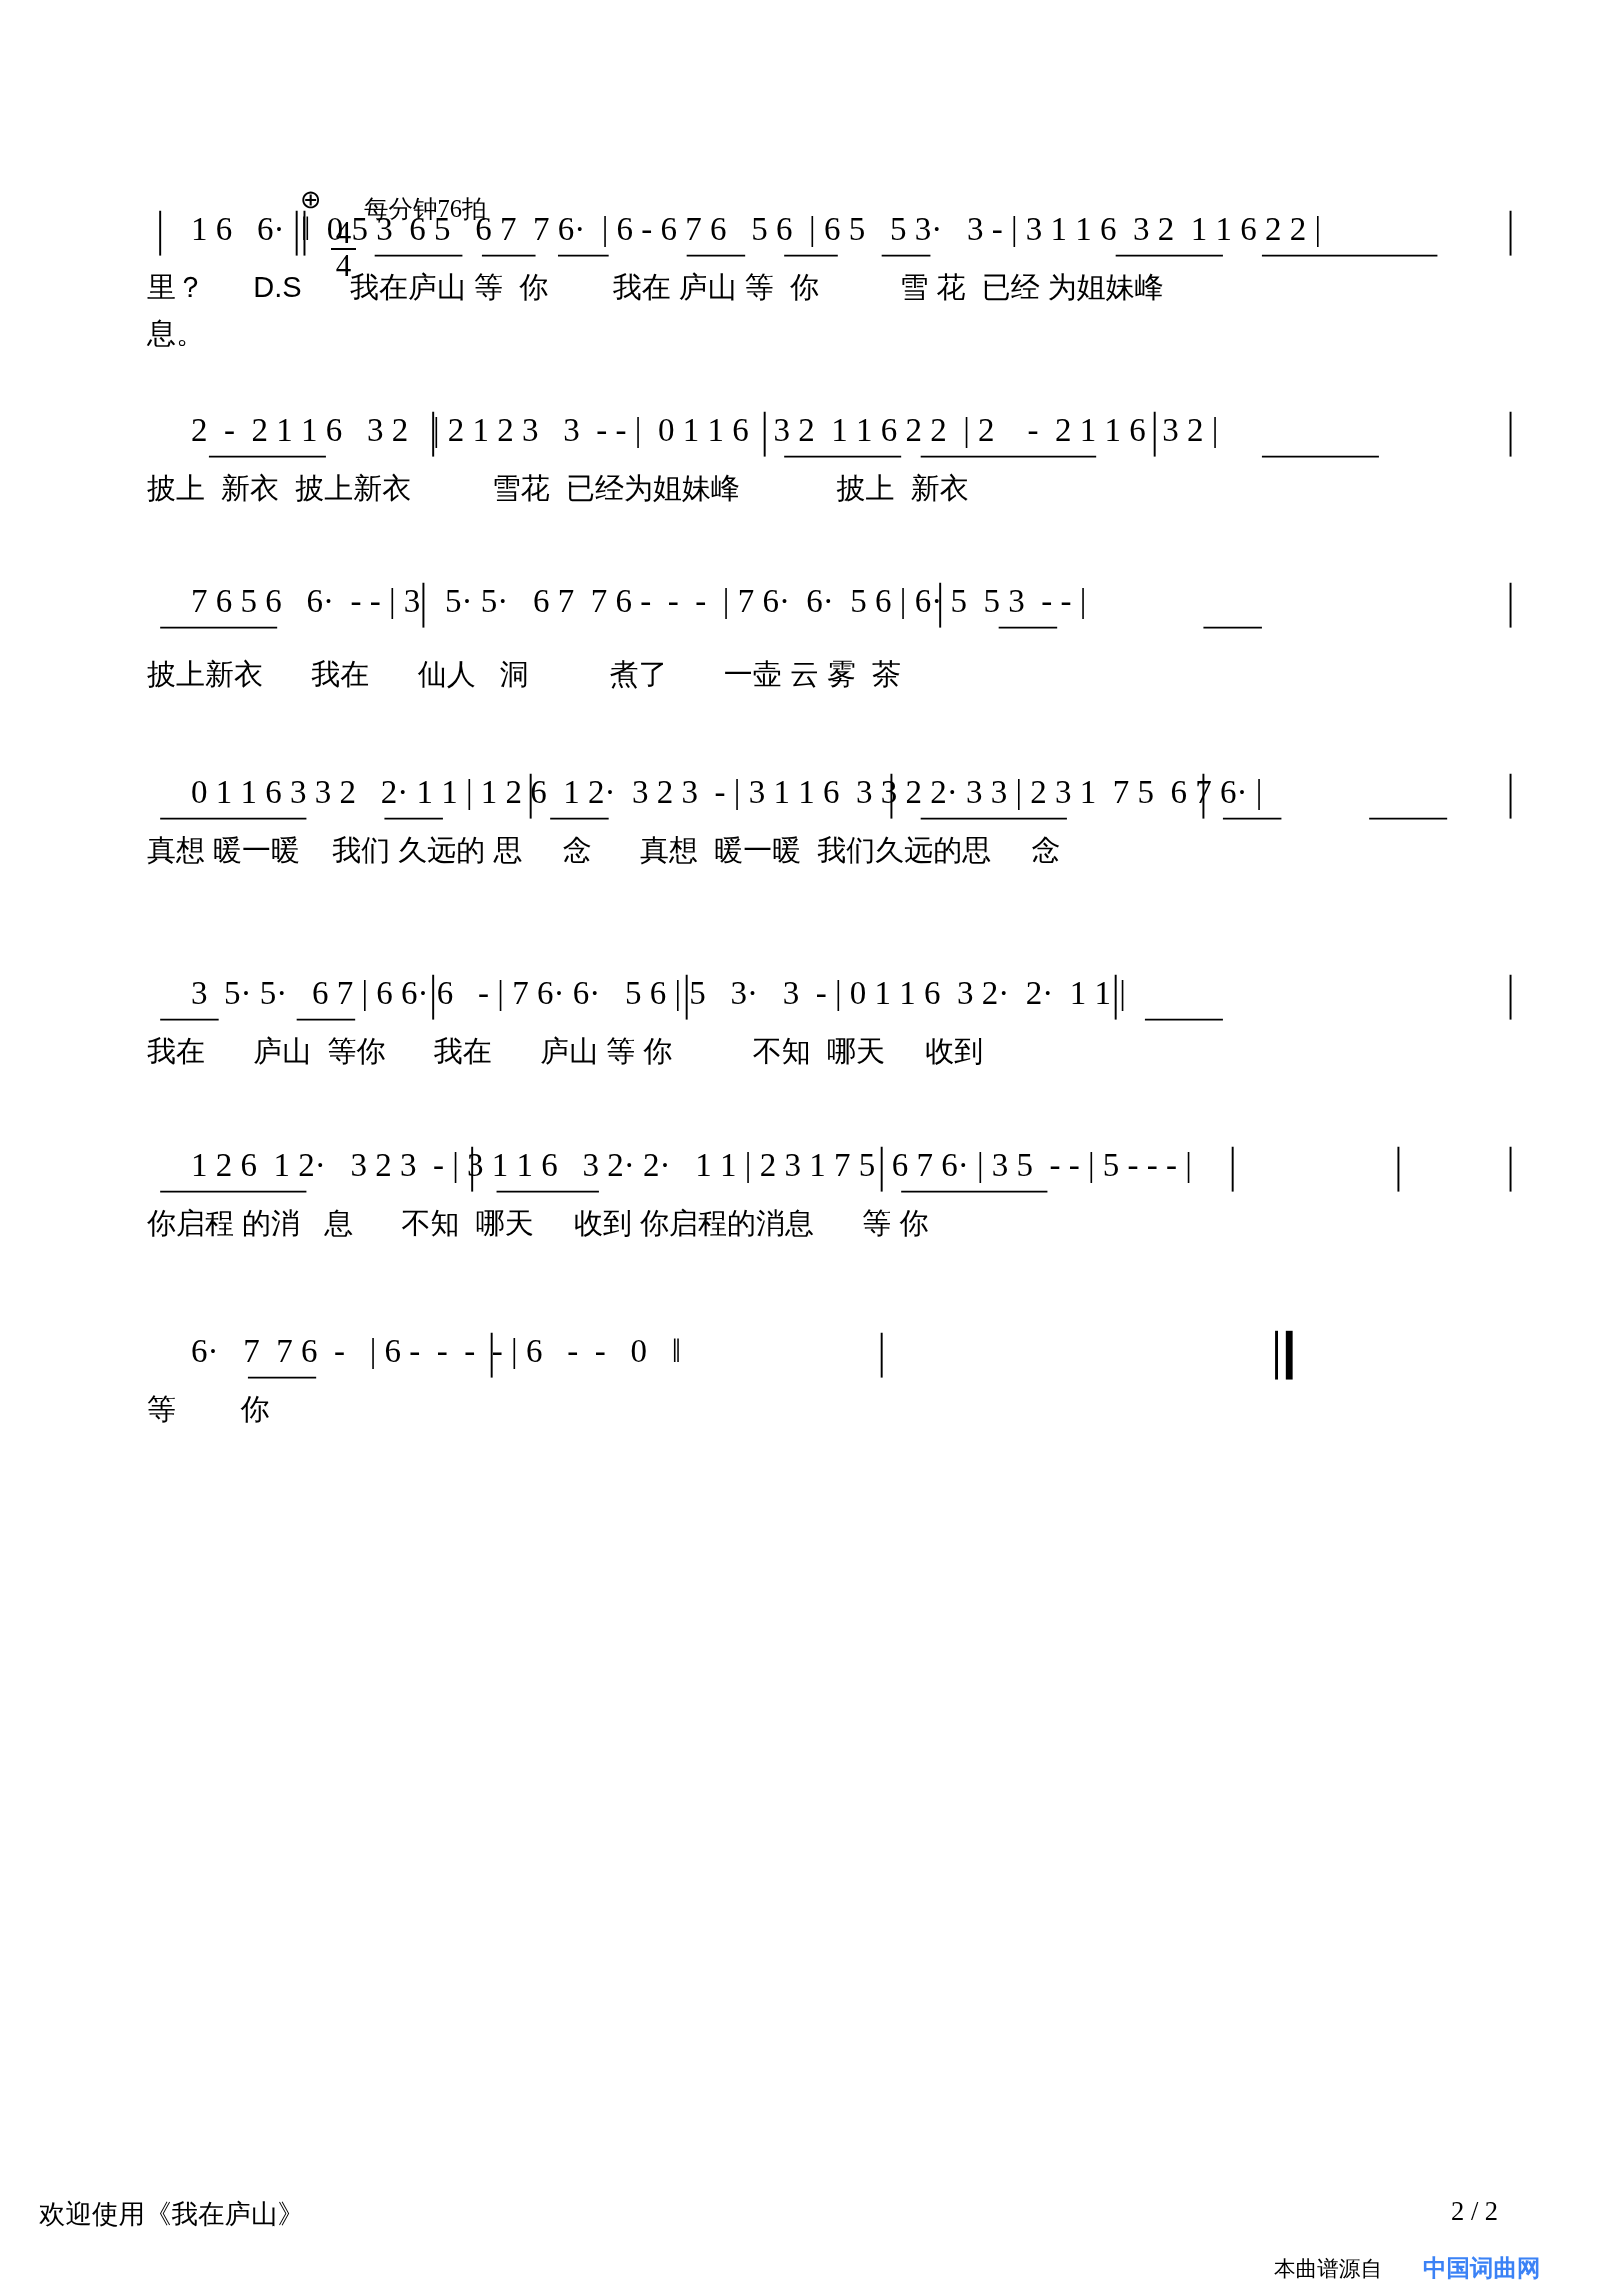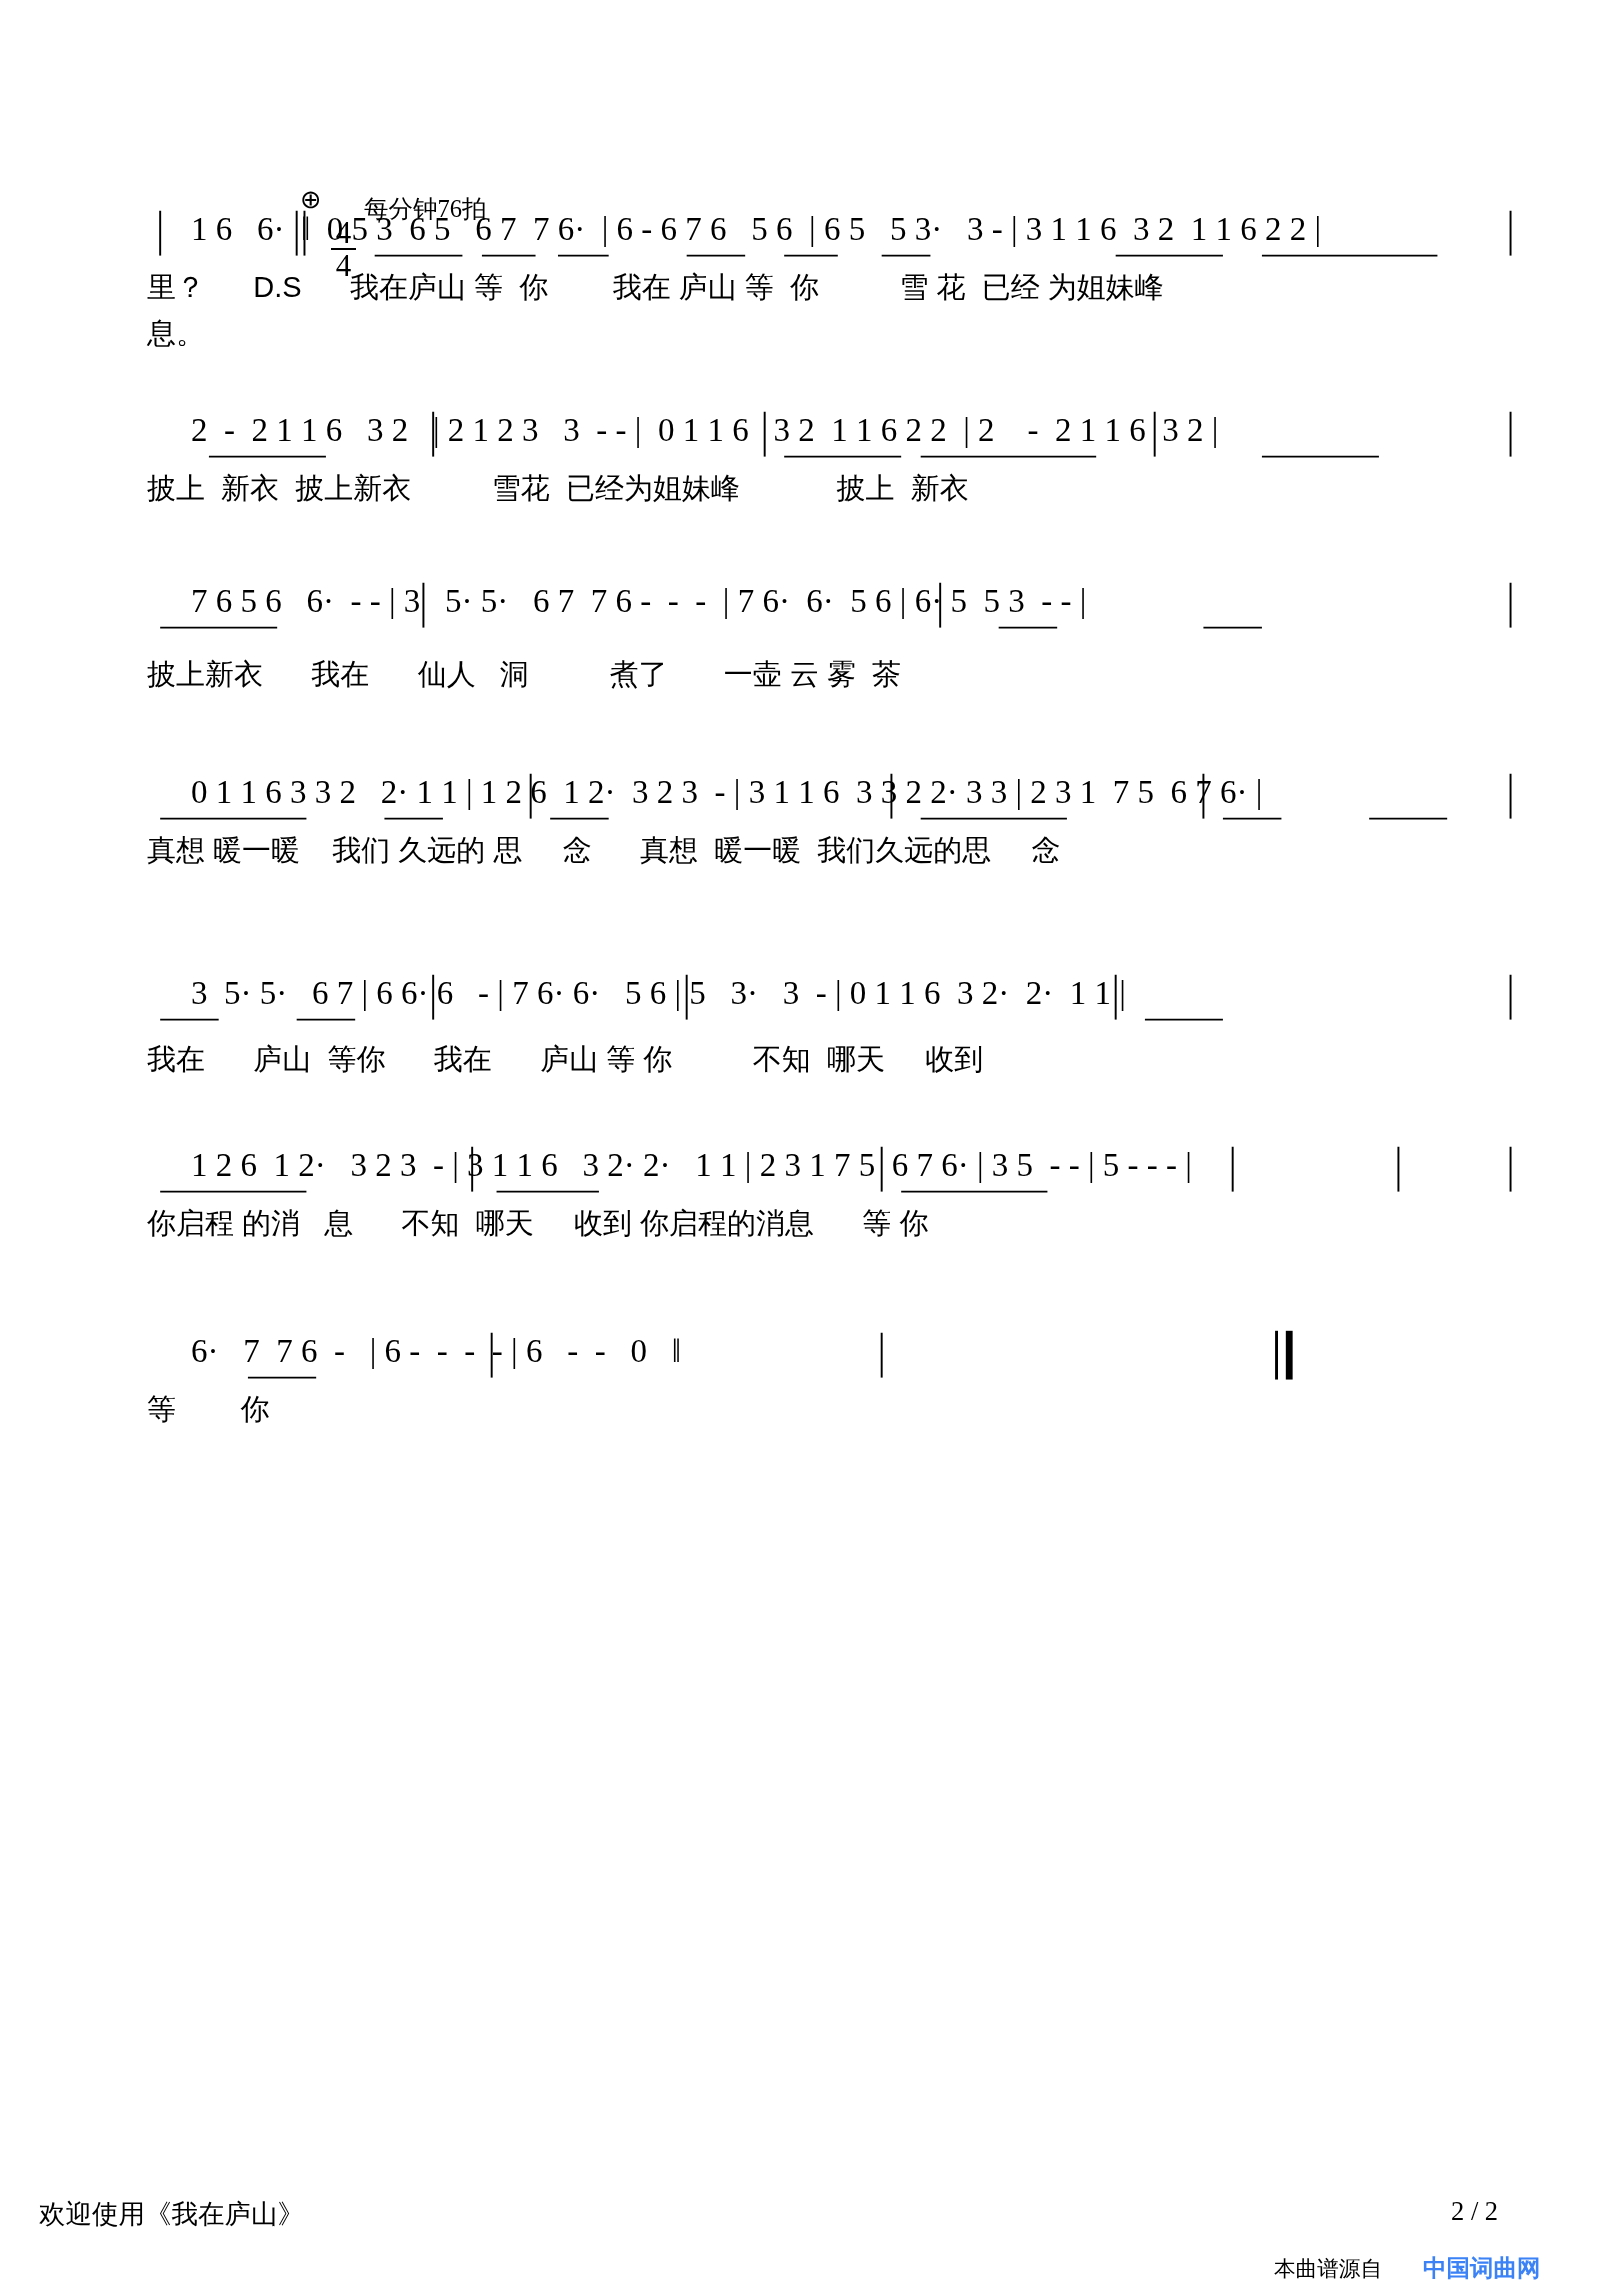--- a/index.html
+++ b/index.html
@@ -206,21 +206,21 @@
     <svg width="1621" height="78" style="position:absolute;left:0;top:-9.8px;" viewBox="0 0 1654 80">
       <line x1="440" y1="10" x2="440" y2="56" stroke="#000" stroke-width="2"></line>
       <line x1="700" y1="10" x2="700" y2="56" stroke="#000" stroke-width="2"></line>
       <line x1="1140" y1="10" x2="1140" y2="56" stroke="#000" stroke-width="2"></line>
       <line x1="1545" y1="10" x2="1545" y2="56" stroke="#000" stroke-width="2"></line>
       <line x1="160" y1="56" x2="220" y2="56" stroke="#000" stroke-width="2"></line>
       <line x1="300" y1="56" x2="360" y2="56" stroke="#000" stroke-width="2"></line>
       <line x1="1170" y1="56" x2="1250" y2="56" stroke="#000" stroke-width="2"></line>
     </svg>
     <div class="notes">3  5· 5·   6 7 | 6 6· 6   - | 7 6· 6·   5 6 | 5   3·   3  - | 0 1 1 6  3 2·  2·  1 1 |</div>
-    <div class="lyrics" style="top:65px;">我在      庐山  等你      我在      庐山 等 你          不知  哪天     收到</div>
+    <div class="lyrics" style="top:57px;">我在      庐山  等你      我在      庐山 等 你          不知  哪天     收到</div>
   </div>
 
   <div class="system" style="top:1147px;">
     <svg width="1621" height="78" style="position:absolute;left:0;top:-9.8px;" viewBox="0 0 1654 80">
       <line x1="480" y1="10" x2="480" y2="56" stroke="#000" stroke-width="2"></line>
       <line x1="900" y1="10" x2="900" y2="56" stroke="#000" stroke-width="2"></line>
       <line x1="1260" y1="10" x2="1260" y2="56" stroke="#000" stroke-width="2"></line>
       <line x1="1430" y1="10" x2="1430" y2="56" stroke="#000" stroke-width="2"></line>
       <line x1="1545" y1="10" x2="1545" y2="56" stroke="#000" stroke-width="2"></line>
       <line x1="160" y1="56" x2="310" y2="56" stroke="#000" stroke-width="2"></line>

